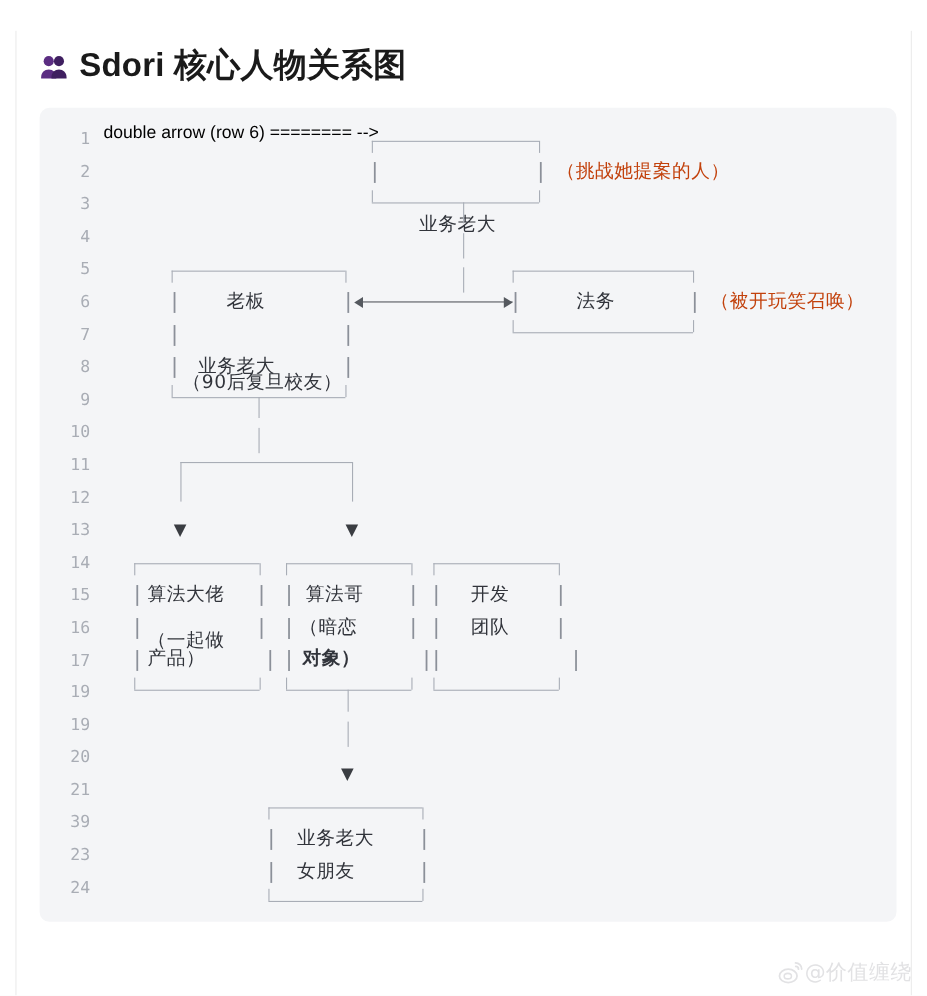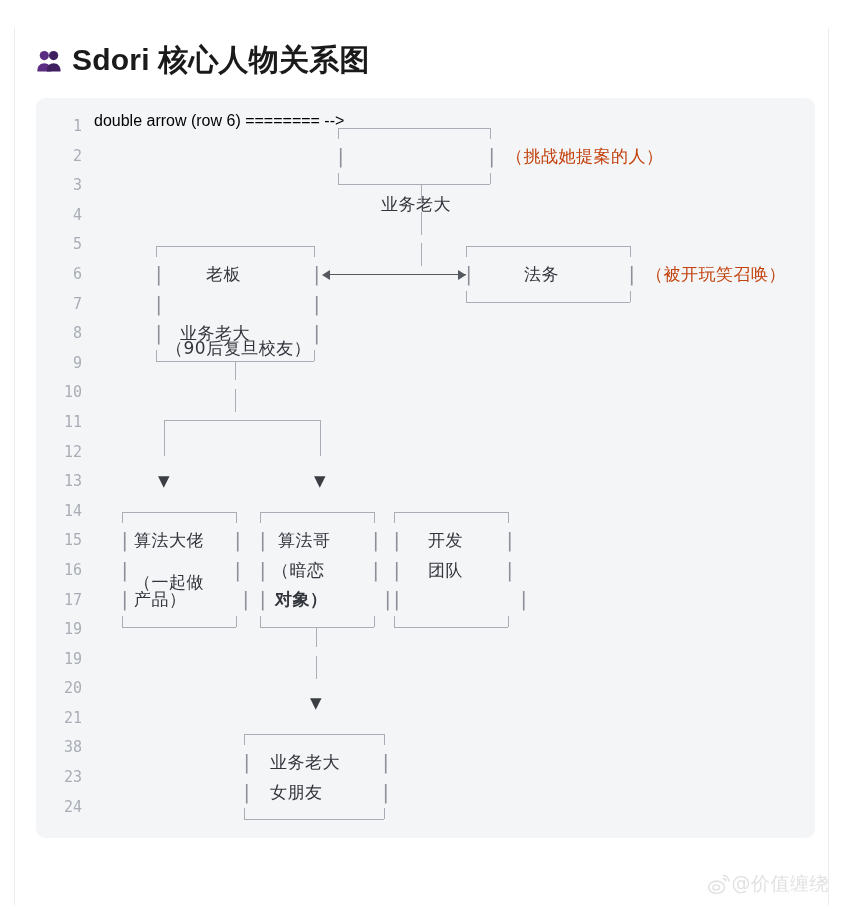--- a/index.html
+++ b/index.html
@@ -225,21 +225,21 @@
         <div>12</div>
         <div>13</div>
         <div>14</div>
         <div>15</div>
         <div>16</div>
         <div>17</div>
         <div>19</div>
         <div>19</div>
         <div>20</div>
         <div>21</div>
-        <div>38</div>
+        <div>39</div>
         <div>23</div>
         <div>24</div>
       </div>
 
       <div class="codearea">
 
         
         
         <div class="hline" style="left:244px; top:16px; width:152px;"></div>
         <div class="vline" style="left:244px; top:16px; height:11px;"></div>

